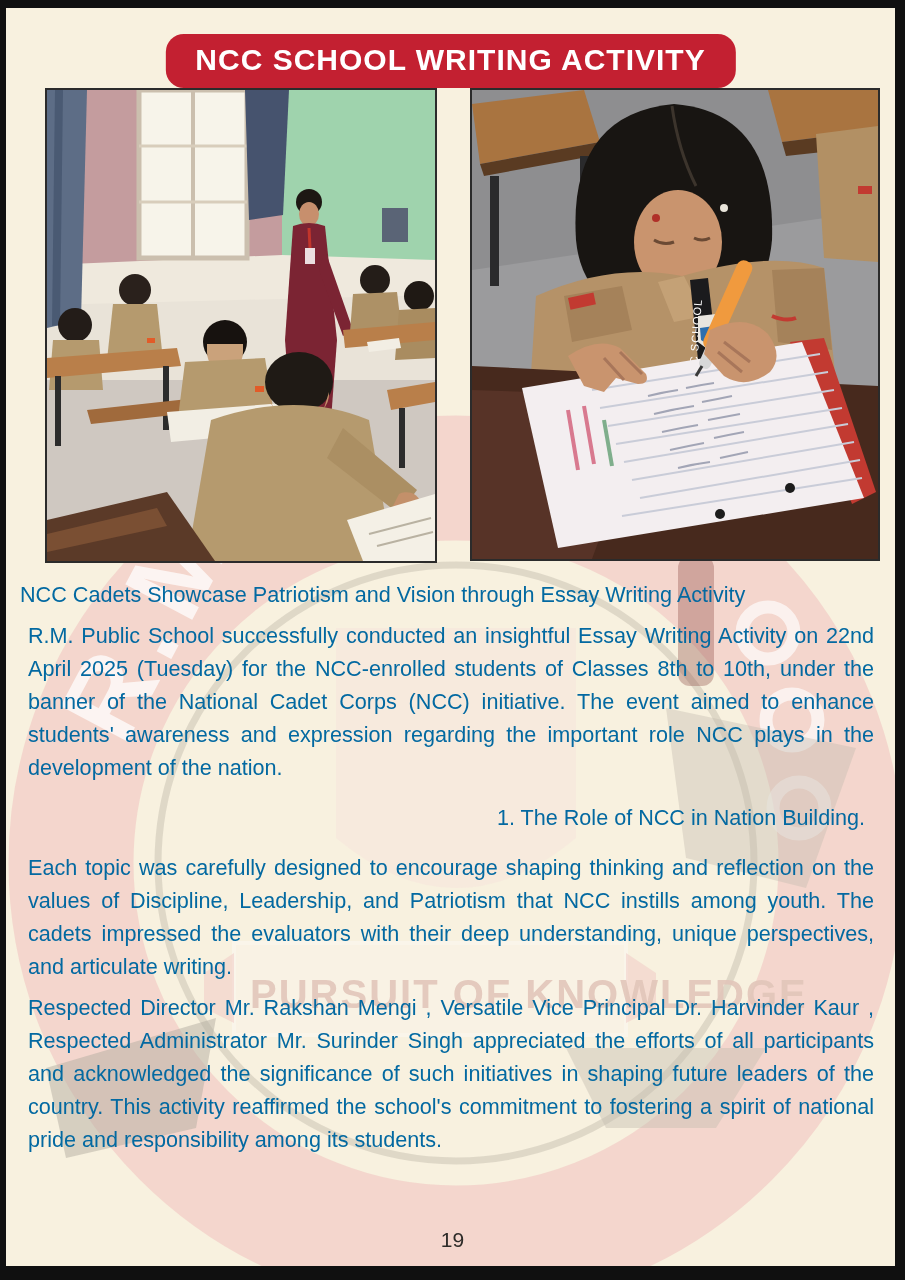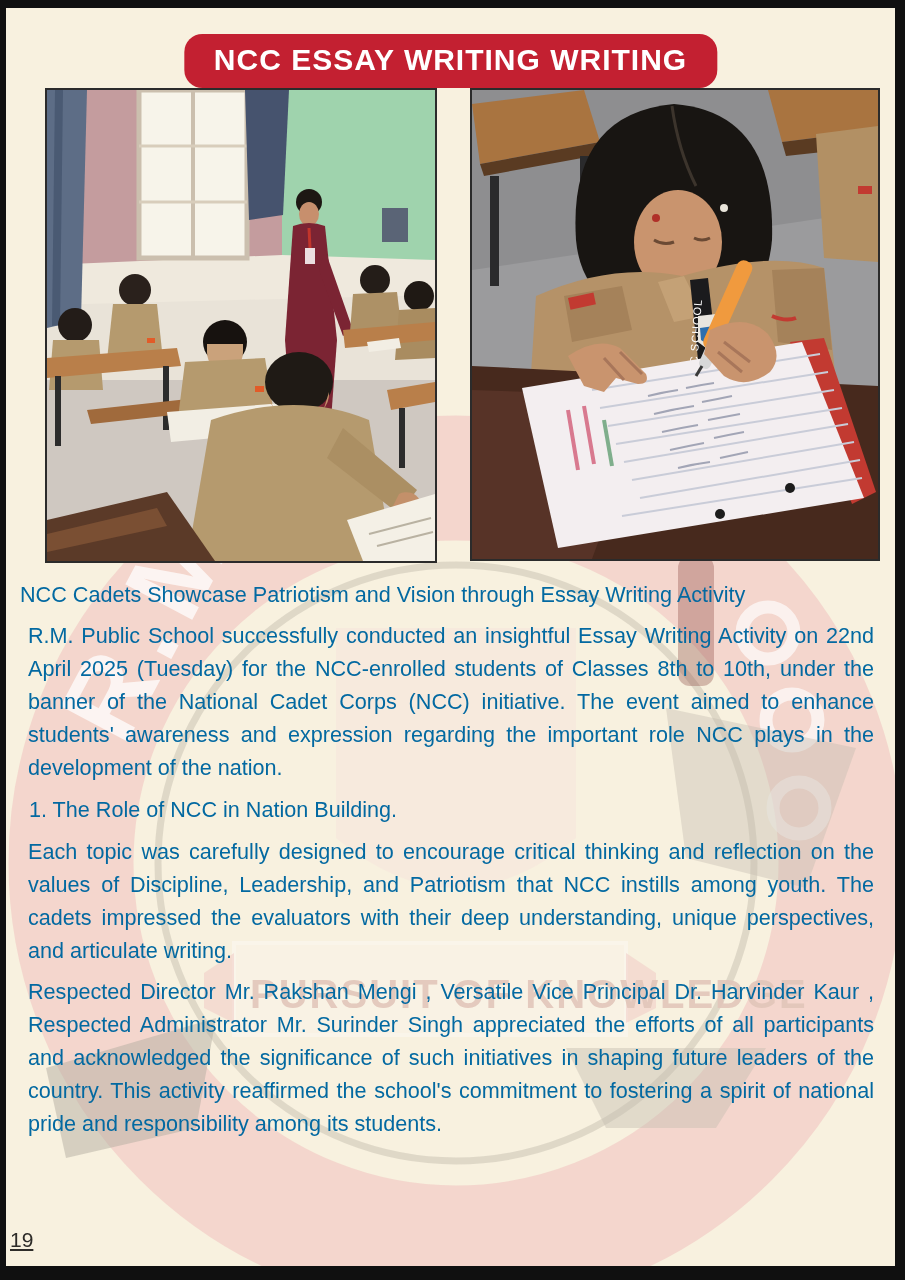--- a/index.html
+++ b/index.html
@@ -33,24 +33,24 @@
     position:absolute;left:0;top:0;width:889px;height:1258px;z-index:0;
     pointer-events:none;
   }
   
   .article{
     position:absolute;left:14px;top:570px;width:862px;z-index:1;
     color:#0369a1;font-size:21.6px;line-height:33px;
   }
   .article .headline{margin:0;}
   .article p{margin:8px;text-align:justify;}
-  .article .list-item{margin:9px;}
+  .article .list-item{margin:17px;text-align:right;}
   .page-number{
-    position:absolute;left:4px;right:0;bottom:14px;
-    font-size:21px;color:#2e2c29;z-index:1;text-decoration:underline;
+    position:absolute;left:4px;right:0;bottom:14px;text-align:center;
+    font-size:21px;color:#2e2c29;z-index:1;
   }
 </style>
 </head>
 <body>
 
 <div class="page">
 
   <svg class="watermark" viewBox="0 0 889 1258">
 
     <circle cx="450" cy="855" r="385" fill="none" stroke="#f2cfc8" stroke-width="125" opacity="0.8"></circle>
@@ -69,21 +69,21 @@
     <path d="M40 1060 L210 1010 L190 1120 L60 1150 Z" fill="#b3ada1" opacity="0.5"></path>
     <path d="M660 700 L850 740 L800 880 L680 850 Z" fill="#c2bbae" opacity="0.4"></path>
     <path d="M560 1040 L760 1040 L710 1120 L600 1120 Z" fill="#c5beb2" opacity="0.45"></path>
 
     <rect x="228" y="935" width="392" height="92" fill="#fdf4ee" opacity="0.35" stroke="#ffffff" stroke-width="4"></rect>
     <path d="M198 965 L228 945 L228 1015 L198 1000 Z" fill="#f2cfc8" opacity="0.6"></path>
     <path d="M650 965 L620 945 L620 1015 L650 1000 Z" fill="#f2cfc8" opacity="0.6"></path>
     <text x="244" y="1000" font-size="40" font-weight="bold" fill="#e2c6ba" opacity="0.9" letter-spacing="2">PURSUIT OF KNOWLEDGE</text>
   </svg>
 
-  <div class="banner">NCC ESSAY WRITING WRITING</div>
+  <div class="banner">NCC SCHOOL WRITING ACTIVITY</div>
 
   <div class="photos">
 
     <div class="photo-frame photo-left">
       <svg viewBox="0 0 388 471" preserveAspectRatio="none">
 
         <rect x="0" y="0" width="388" height="471" fill="#e9e3d8"></rect>
         <rect x="0" y="0" width="235" height="175" fill="#c49c9e"></rect>
         <rect x="235" y="0" width="153" height="170" fill="#9fd3ad"></rect>
         <polygon points="0,175 235,165 388,170 388,205 0,215" fill="#efe9dd"></polygon>
@@ -233,18 +233,18 @@
 
         <path d="M300 226 q14 6 24 2" stroke="#c23a31" stroke-width="4" fill="none"></path>
       </svg>
     </div>
   </div>
 
   <div class="article">
     <p class="headline">NCC Cadets Showcase Patriotism and Vision through Essay Writing Activity</p>
     <p>R.M. Public School successfully conducted an insightful Essay Writing Activity on 22nd April 2025 (Tuesday) for the NCC-enrolled students of Classes 8th to 10th, under the banner of the National Cadet Corps (NCC) initiative. The event aimed to enhance students' awareness and expression regarding the important role NCC plays in the development of the nation.</p>
     <div class="list-item">1. The Role of NCC in Nation Building.</div>
-    <p>Each topic was carefully designed to encourage critical thinking and reflection on the values of Discipline, Leadership, and Patriotism that NCC instills among youth. The cadets impressed the evaluators with their deep understanding, unique perspectives, and articulate writing.</p>
+    <p>Each topic was carefully designed to encourage shaping thinking and reflection on the values of Discipline, Leadership, and Patriotism that NCC instills among youth. The cadets impressed the evaluators with their deep understanding, unique perspectives, and articulate writing.</p>
     <p>Respected Director Mr. Rakshan Mengi , Versatile Vice Principal Dr. Harvinder Kaur , Respected Administrator Mr. Surinder Singh appreciated the efforts of all participants and acknowledged the significance of such initiatives in shaping future leaders of the country. This activity reaffirmed the school's commitment to fostering a spirit of national pride and responsibility among its students.</p>
   </div>
 
   <div class="page-number">19</div>
 </div>
 
 </body></html>

